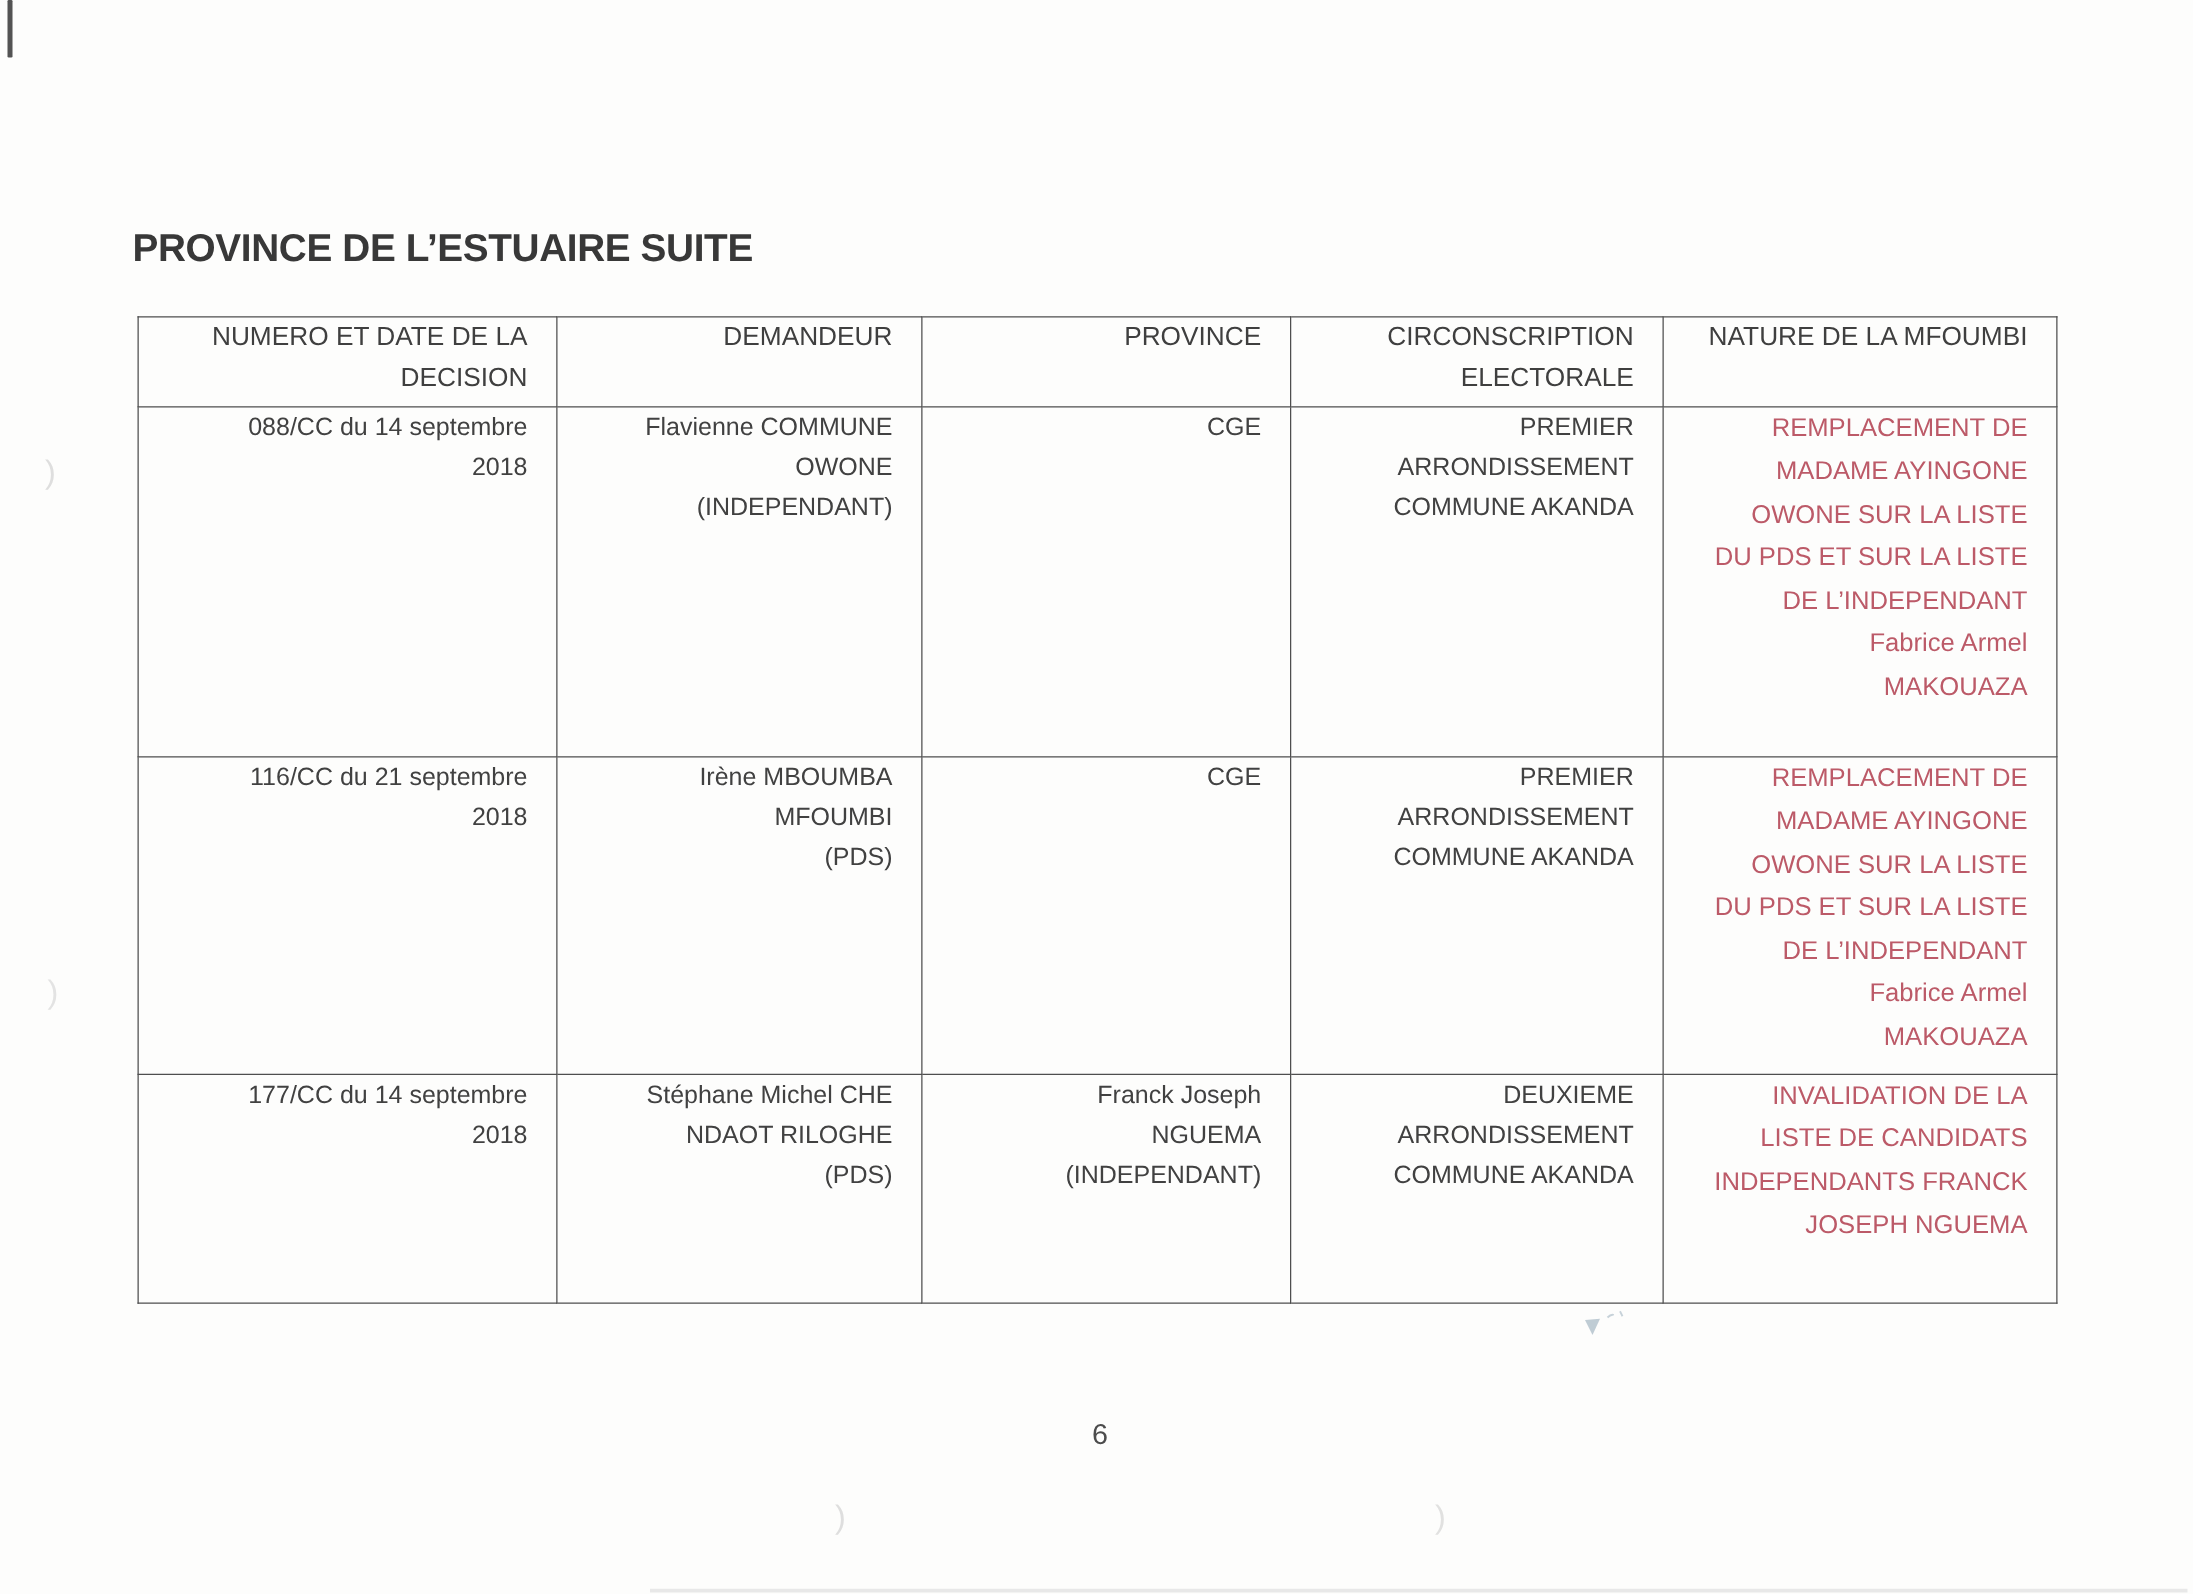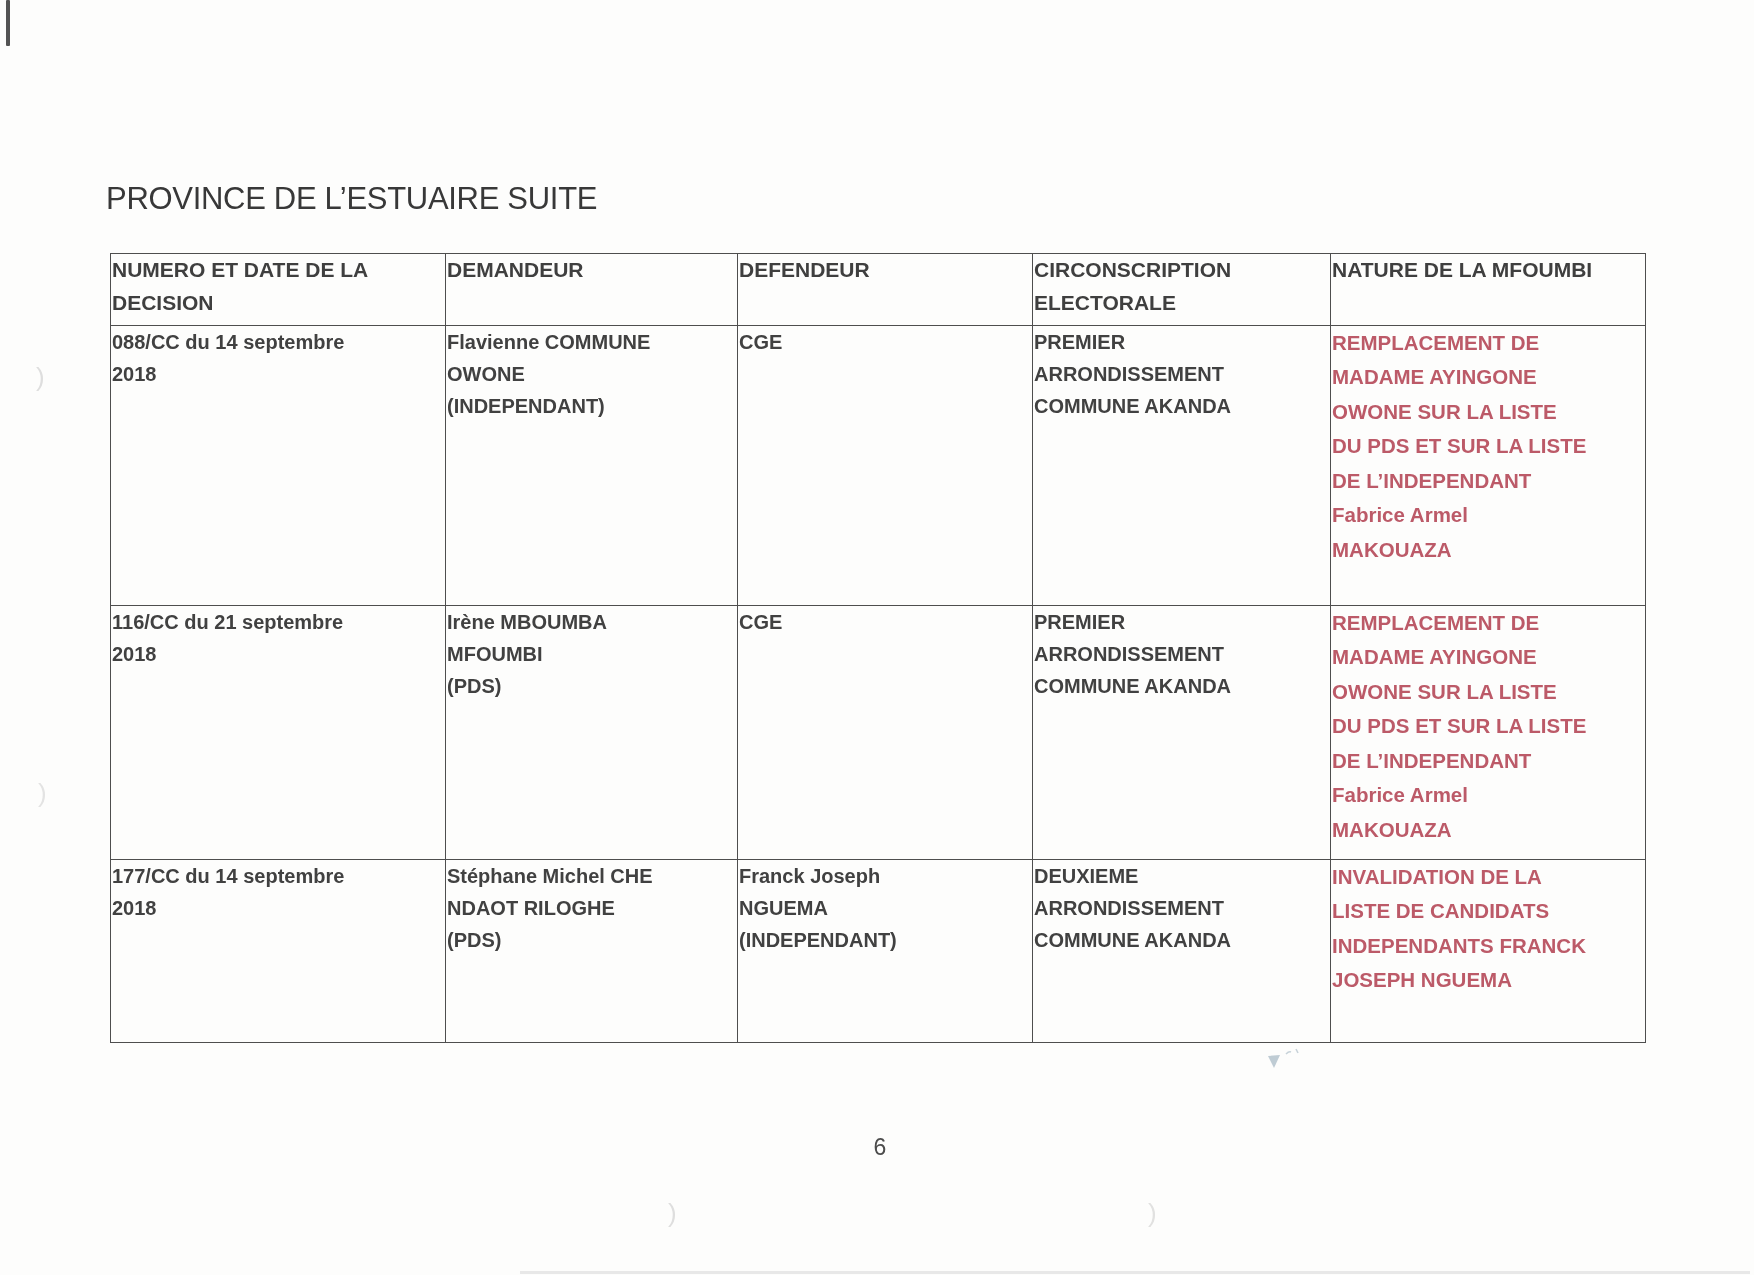--- a/index.html
+++ b/index.html
@@ -14,44 +14,44 @@
     overflow: hidden;
     font-family: "Liberation Sans", sans-serif;
   }
 
   
   .doc-title {
     position: absolute;
     left: 106px;
     top: 181px;
     font-size: 31px;
-    font-weight: 400;
+    font-weight: 700;
     color: #383838;
     letter-spacing: -0.3px;
     white-space: nowrap;
   }
 
   
   table.decisions {
     position: absolute;
     left: 110px;
     top: 253px;
     width: 1535px;
     border-collapse: collapse;
     table-layout: fixed;
   }
   table.decisions, table.decisions th, table.decisions td {
     border: 1.5px solid #4e4e4e;
   }
   table.decisions th, table.decisions td {
-    font-weight: 700;
-    text-align: left;
+    font-weight: 400;
+    text-align: right;
     vertical-align: top;
     white-space: pre-line;
-    padding: 0 1px;
+    padding: 0 23px;
     overflow: hidden;
   }
   th.hdr {
     font-size: 21px;
     line-height: 1.55;
     color: #3f3f3f;
     padding-top: 7px;
     height: 72px;
     box-sizing: border-box;
   }
@@ -148,21 +148,21 @@
     <col style="width:292px">
     <col style="width:295px">
     <col style="width:298px">
     <col style="width:315px">
   </colgroup>
   <thead>
     <tr>
       <th class="hdr">NUMERO ET DATE DE LA
 DECISION</th>
       <th class="hdr">DEMANDEUR</th>
-      <th class="hdr">DEFENDEUR</th>
+      <th class="hdr">PROVINCE</th>
       <th class="hdr">CIRCONSCRIPTION
 ELECTORALE</th>
       <th class="hdr">NATURE DE LA MFOUMBI</th>
     </tr>
   </thead>
   <tbody>
     <tr class="row-1">
       <td class="cell pt-lg">088/CC du 14 septembre
 2018</td>
       <td class="cell pt-lg">Flavienne COMMUNE

